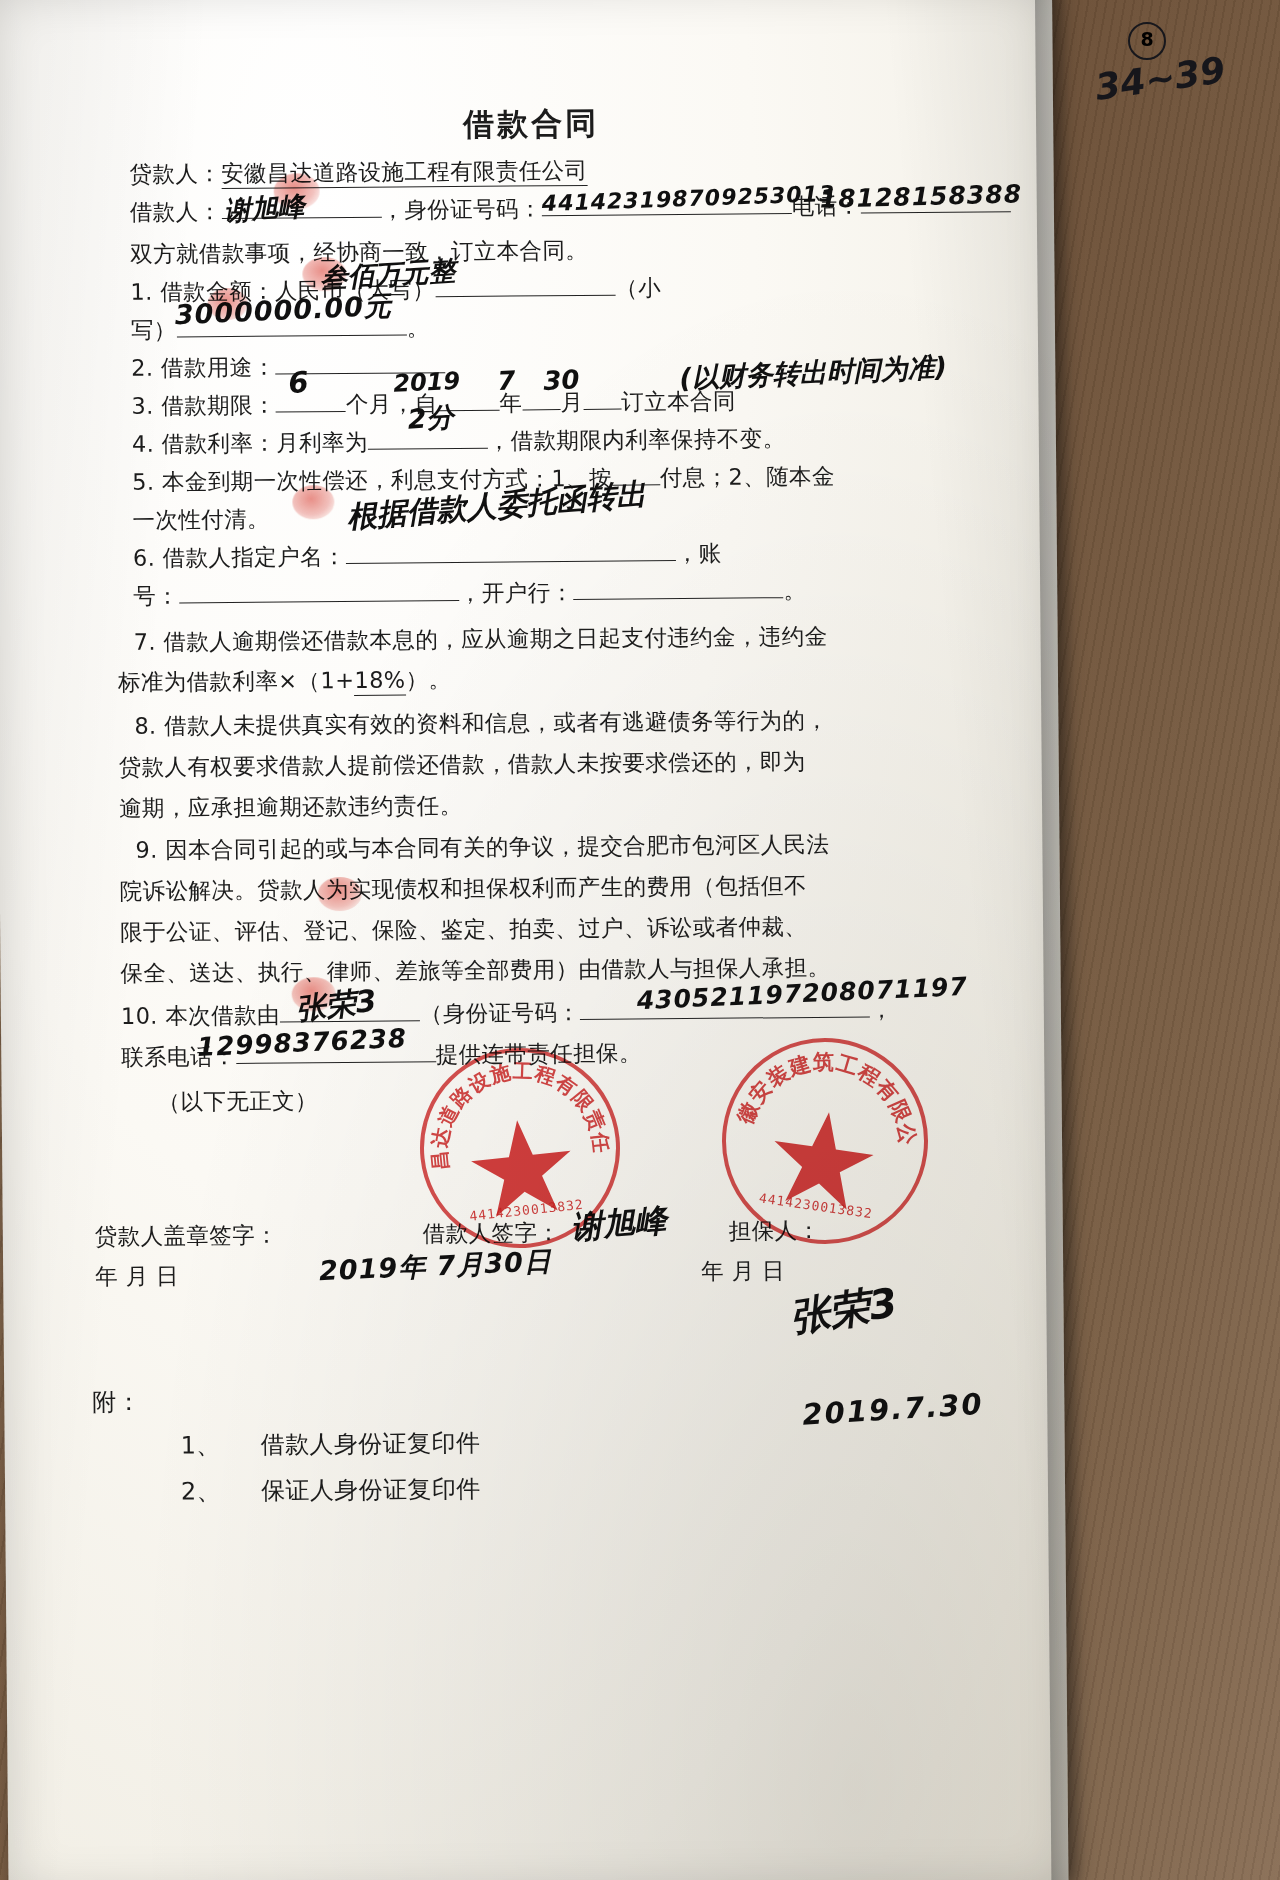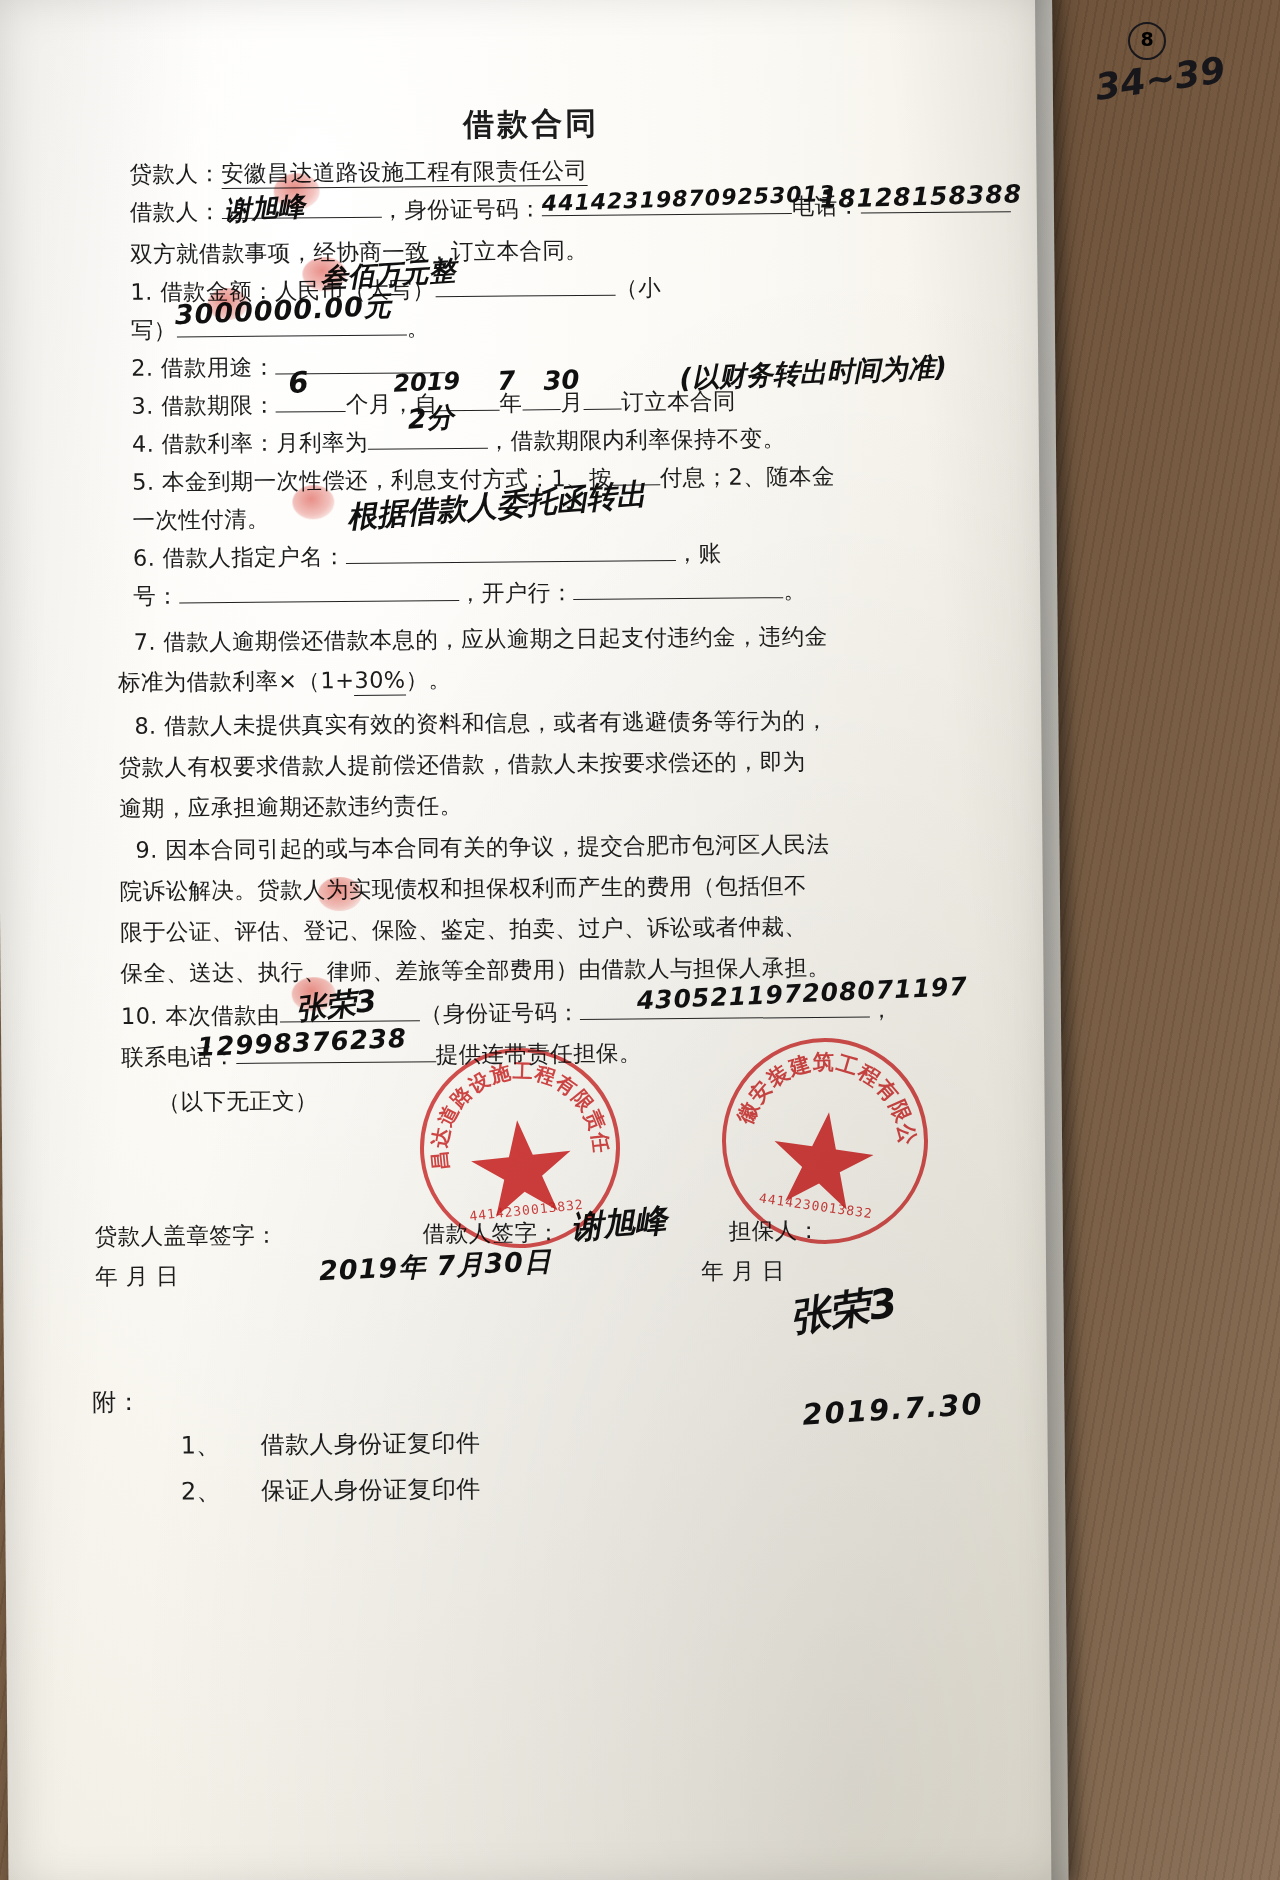--- a/index.html
+++ b/index.html
@@ -200,21 +200,21 @@
 
   <div class="line" style="left:128px; top:544px;">
     <span>6. 借款人指定户名：</span><span class="u-space" style="width:330px;"></span><span>，账</span>
   </div>
   <div class="line" style="left:128px; top:582px;">
     <span>号：</span><span class="u-space" style="width:280px;"></span><span>，开户行：</span><span class="u-space" style="width:210px;"></span><span>。</span>
   </div>
 
   <div class="line" style="left:128px; top:628px;">7. 借款人逾期偿还借款本息的，应从逾期之日起支付违约金，违约金</div>
   <div class="line" style="left:112px; top:668px;">
-    <span>标准为借款利率×（1+</span><span class="ul">30%</span><span>）。</span>
+    <span>标准为借款利率×（1+</span><span class="ul">18%</span><span>）。</span>
   </div>
 
   <div class="line" style="left:128px; top:712px;">8. 借款人未提供真实有效的资料和信息，或者有逃避债务等行为的，</div>
   <div class="line" style="left:112px; top:753px;">贷款人有权要求借款人提前偿还借款，借款人未按要求偿还的，即为</div>
   <div class="line" style="left:112px; top:794px;">逾期，应承担逾期还款违约责任。</div>
 
   <div class="line" style="left:128px; top:836px;">9. 因本合同引起的或与本合同有关的争议，提交合肥市包河区人民法</div>
   <div class="line" style="left:112px; top:877px;">院诉讼解决。贷款人为实现债权和担保权利而产生的费用（包括但不</div>
   <div class="line" style="left:112px; top:918px;">限于公证、评估、登记、保险、鉴定、拍卖、过户、诉讼或者仲裁、</div>
   <div class="line" style="left:112px; top:959px;">保全、送达、执行、律师、差旅等全部费用）由借款人与担保人承担。</div>

